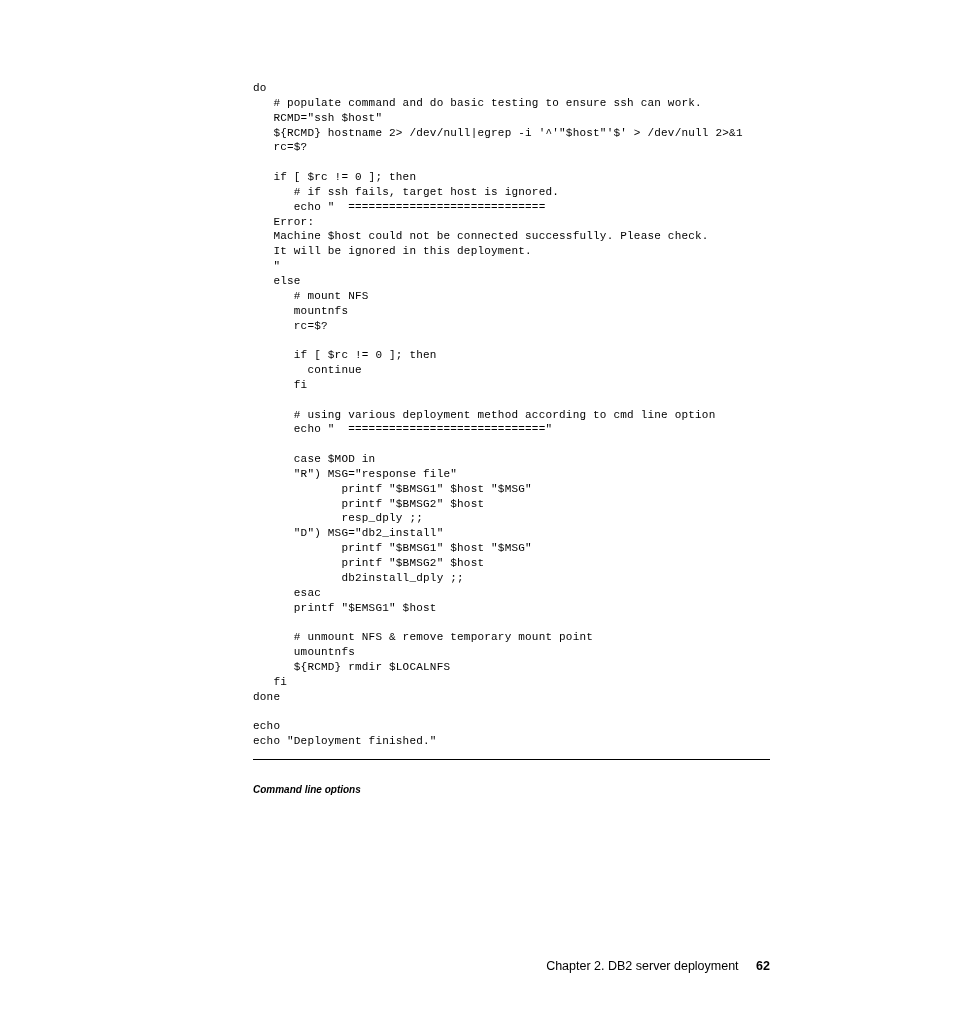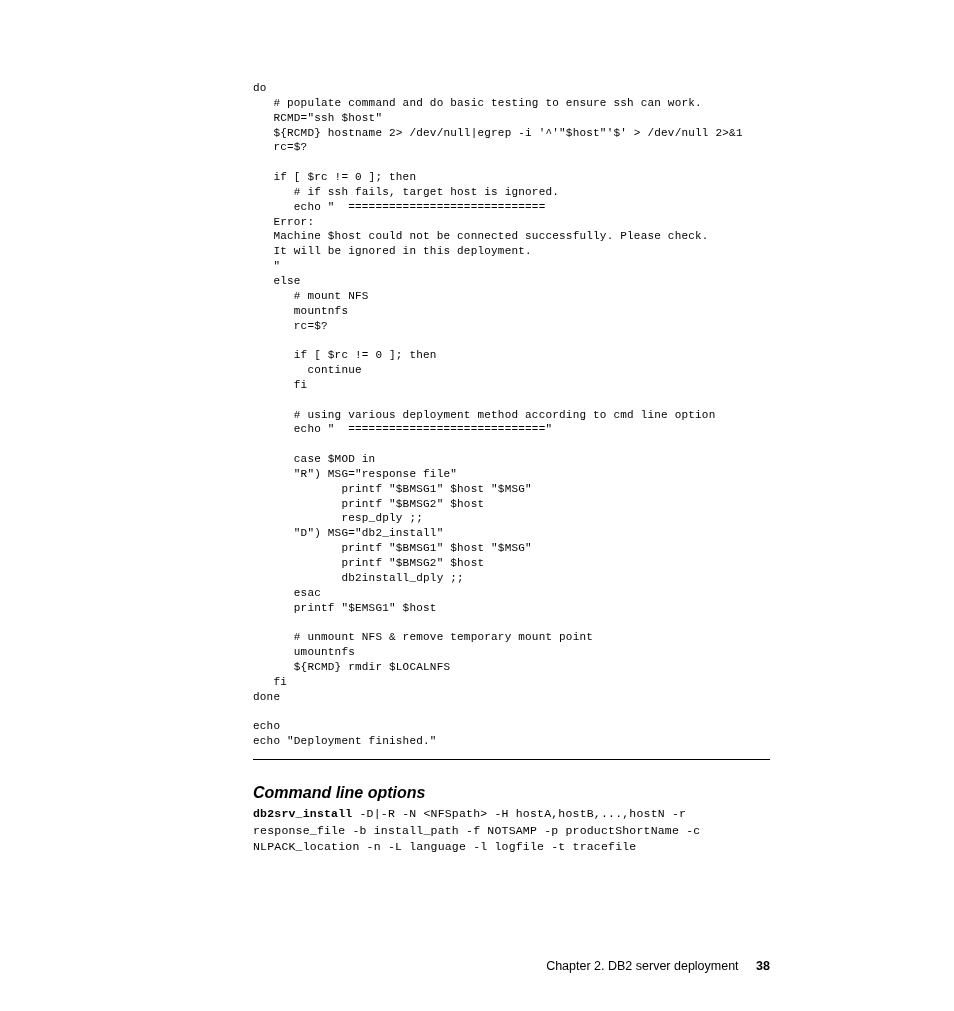--- a/index.html
+++ b/index.html
@@ -22,21 +22,21 @@
     line-height: 1.35;
     white-space: pre;
     border-bottom: 1px solid #000;
     padding-bottom: 10px;
     letter-spacing: 0.2px;
   }
   .section-heading {
     font-family: Arial, Helvetica, sans-serif;
     font-weight: bold;
     font-style: italic;
-    font-size: 16px;
+    font-size: 10px;
     margin-top: 24px;
     margin-bottom: 4px;
   }
   .body-text {
     font-family: Arial, Helvetica, sans-serif;
     font-size: 14px;
     line-height: 1.4;
     margin: 0 0 14px 0;
   }
   .mono-inline {
@@ -113,20 +113,19 @@
       ${RCMD} rmdir $LOCALNFS
    fi
 done
 
 echo
 echo "Deployment finished."</pre>
 
   <div class="section-heading">Command line options</div>
 
 
-  <div class="syntax-block"><span class="cmd-bold">db2srv_install</span><span> -D|-R -N &lt;NFSpath&gt; -H hostA,hostB,...,hostN -r response_file -b install_path -f NOTSAMP -p productShortName -c NLPACK_location -n -L language -l logfile -t tracefile</span></div>
 
   <div class="footer">
     <span>Chapter 2. DB2 server deployment</span>
-    <span class="pagenum">38</span>
+    <span class="pagenum">62</span>
   </div>
 
 </div>
 
 </body></html>

